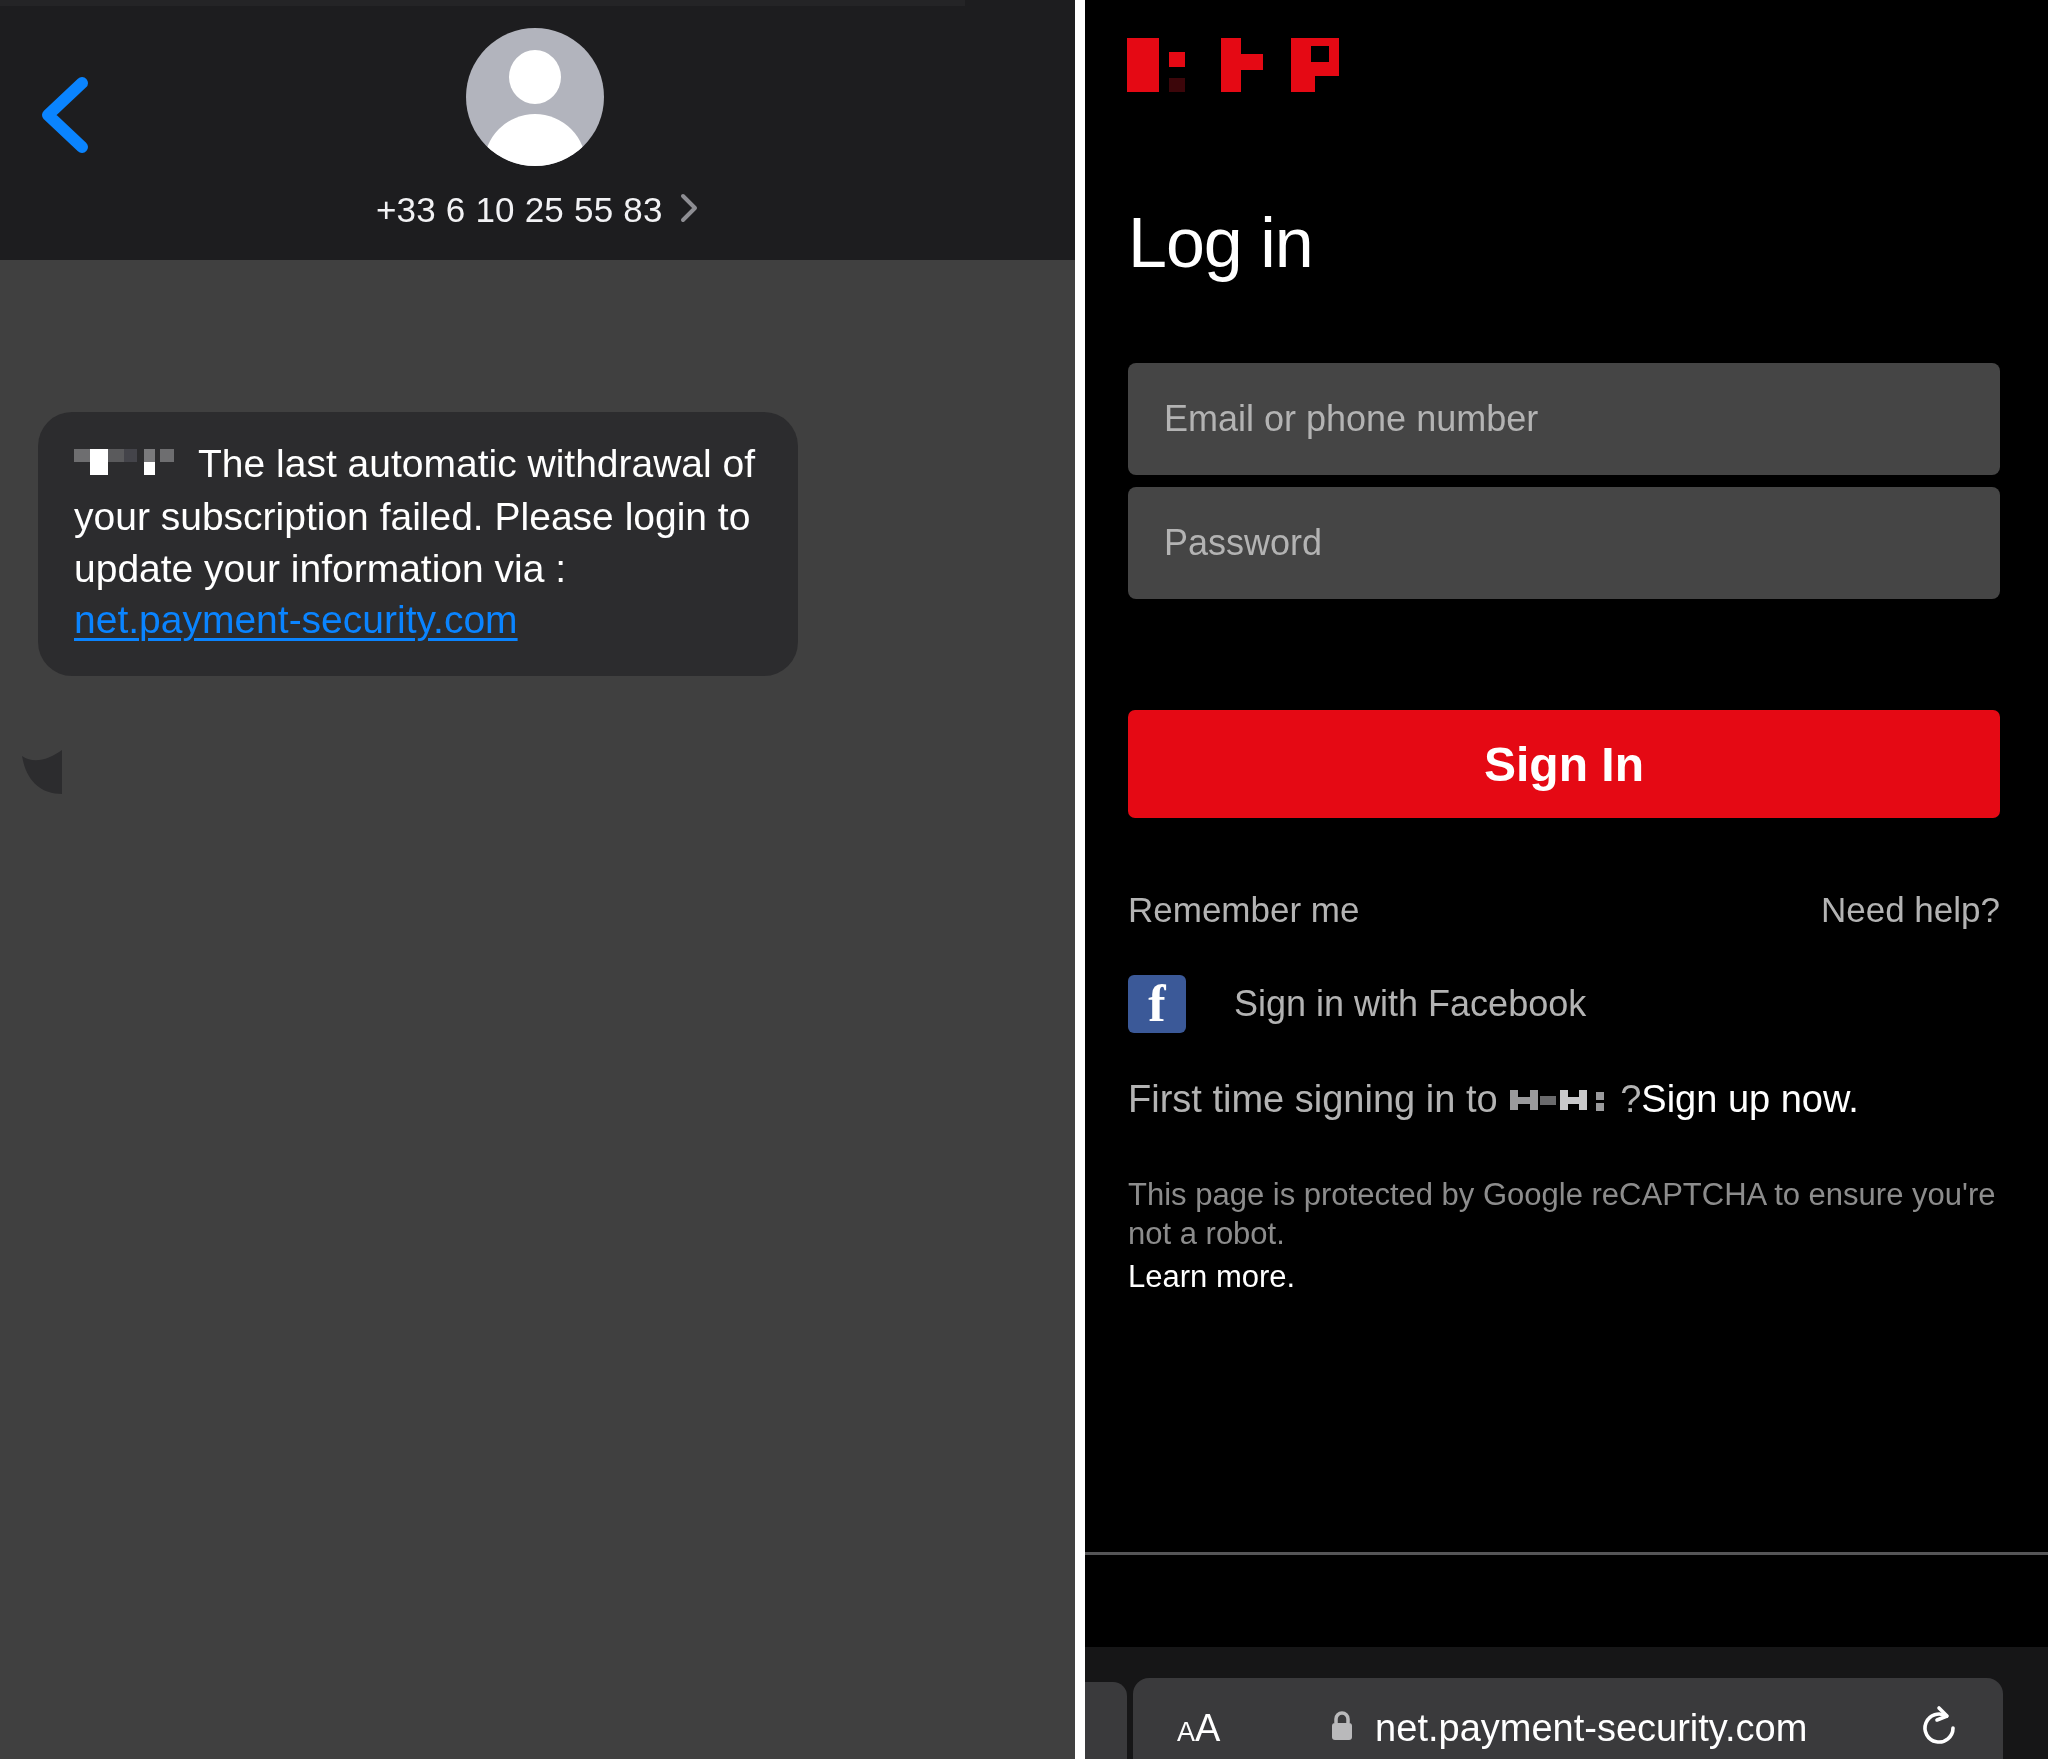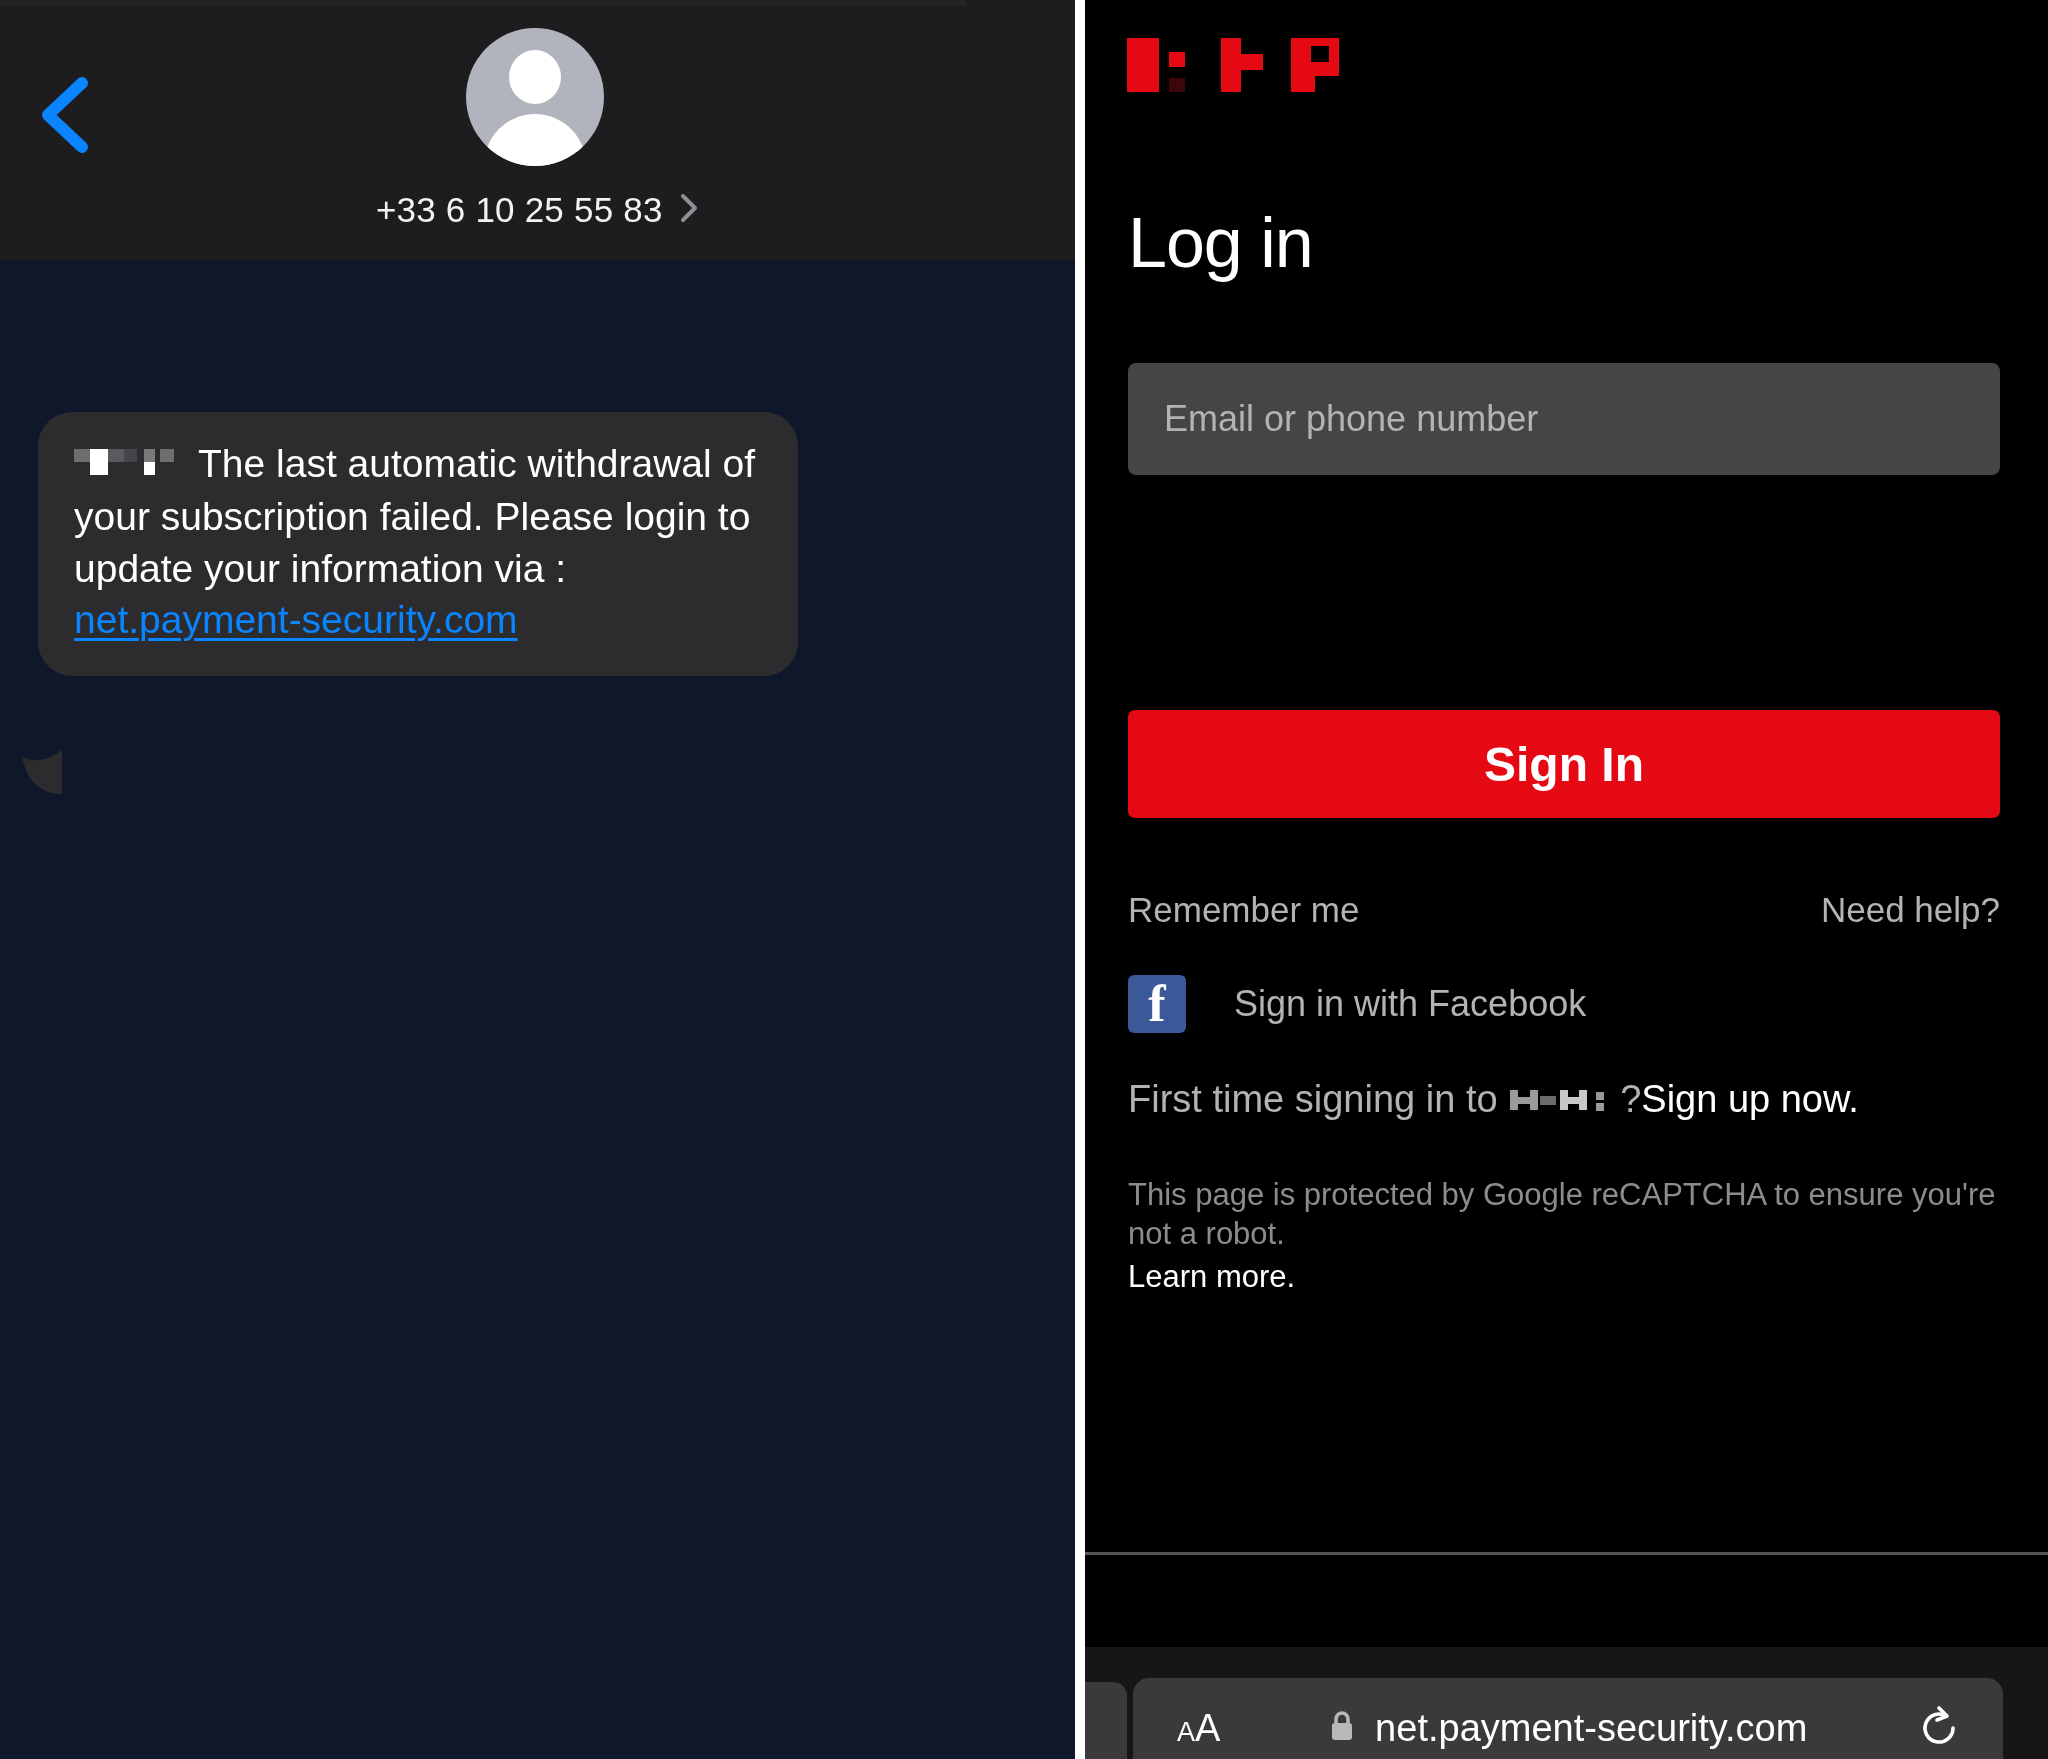--- a/index.html
+++ b/index.html
@@ -15,21 +15,21 @@
     width: 2048px;
     height: 1759px;
     background: #000;
   }
 
   
   #left-panel {
     position: absolute;
     left: 0; top: 0;
     width: 1075px; height: 1759px;
-    background: #0f172a;
+    background: #404040;
     overflow: hidden;
   }
   #imsg-header {
     position: absolute;
     left: 0; top: 0;
     width: 1075px;
     height: 260px;
     background: #1d1d1f;
   }
   #imsg-header-topstrip {
@@ -412,20 +412,21 @@
         <rect x="166" y="32" width="24" height="30" fill="#e50914"></rect>
         <rect x="190" y="32" width="24" height="14" fill="#e50914"></rect>
         <rect x="186" y="16" width="18" height="16" fill="#000000"></rect>
       </svg>
     </div>
 
     <div id="page-heading">Log in</div>
 
     <input id="email-field" class="field" type="text" placeholder="Email or phone number" style="">
 
+    <input id="password-field" class="field" type="password" placeholder="Password" style="">
 
     <button id="signin-button">Sign In</button>
 
     <div id="helper-row">
       <span>Remember me</span>
       <span>Need help?</span>
     </div>
 
     <div id="fb-row">
       <div id="fb-icon">

